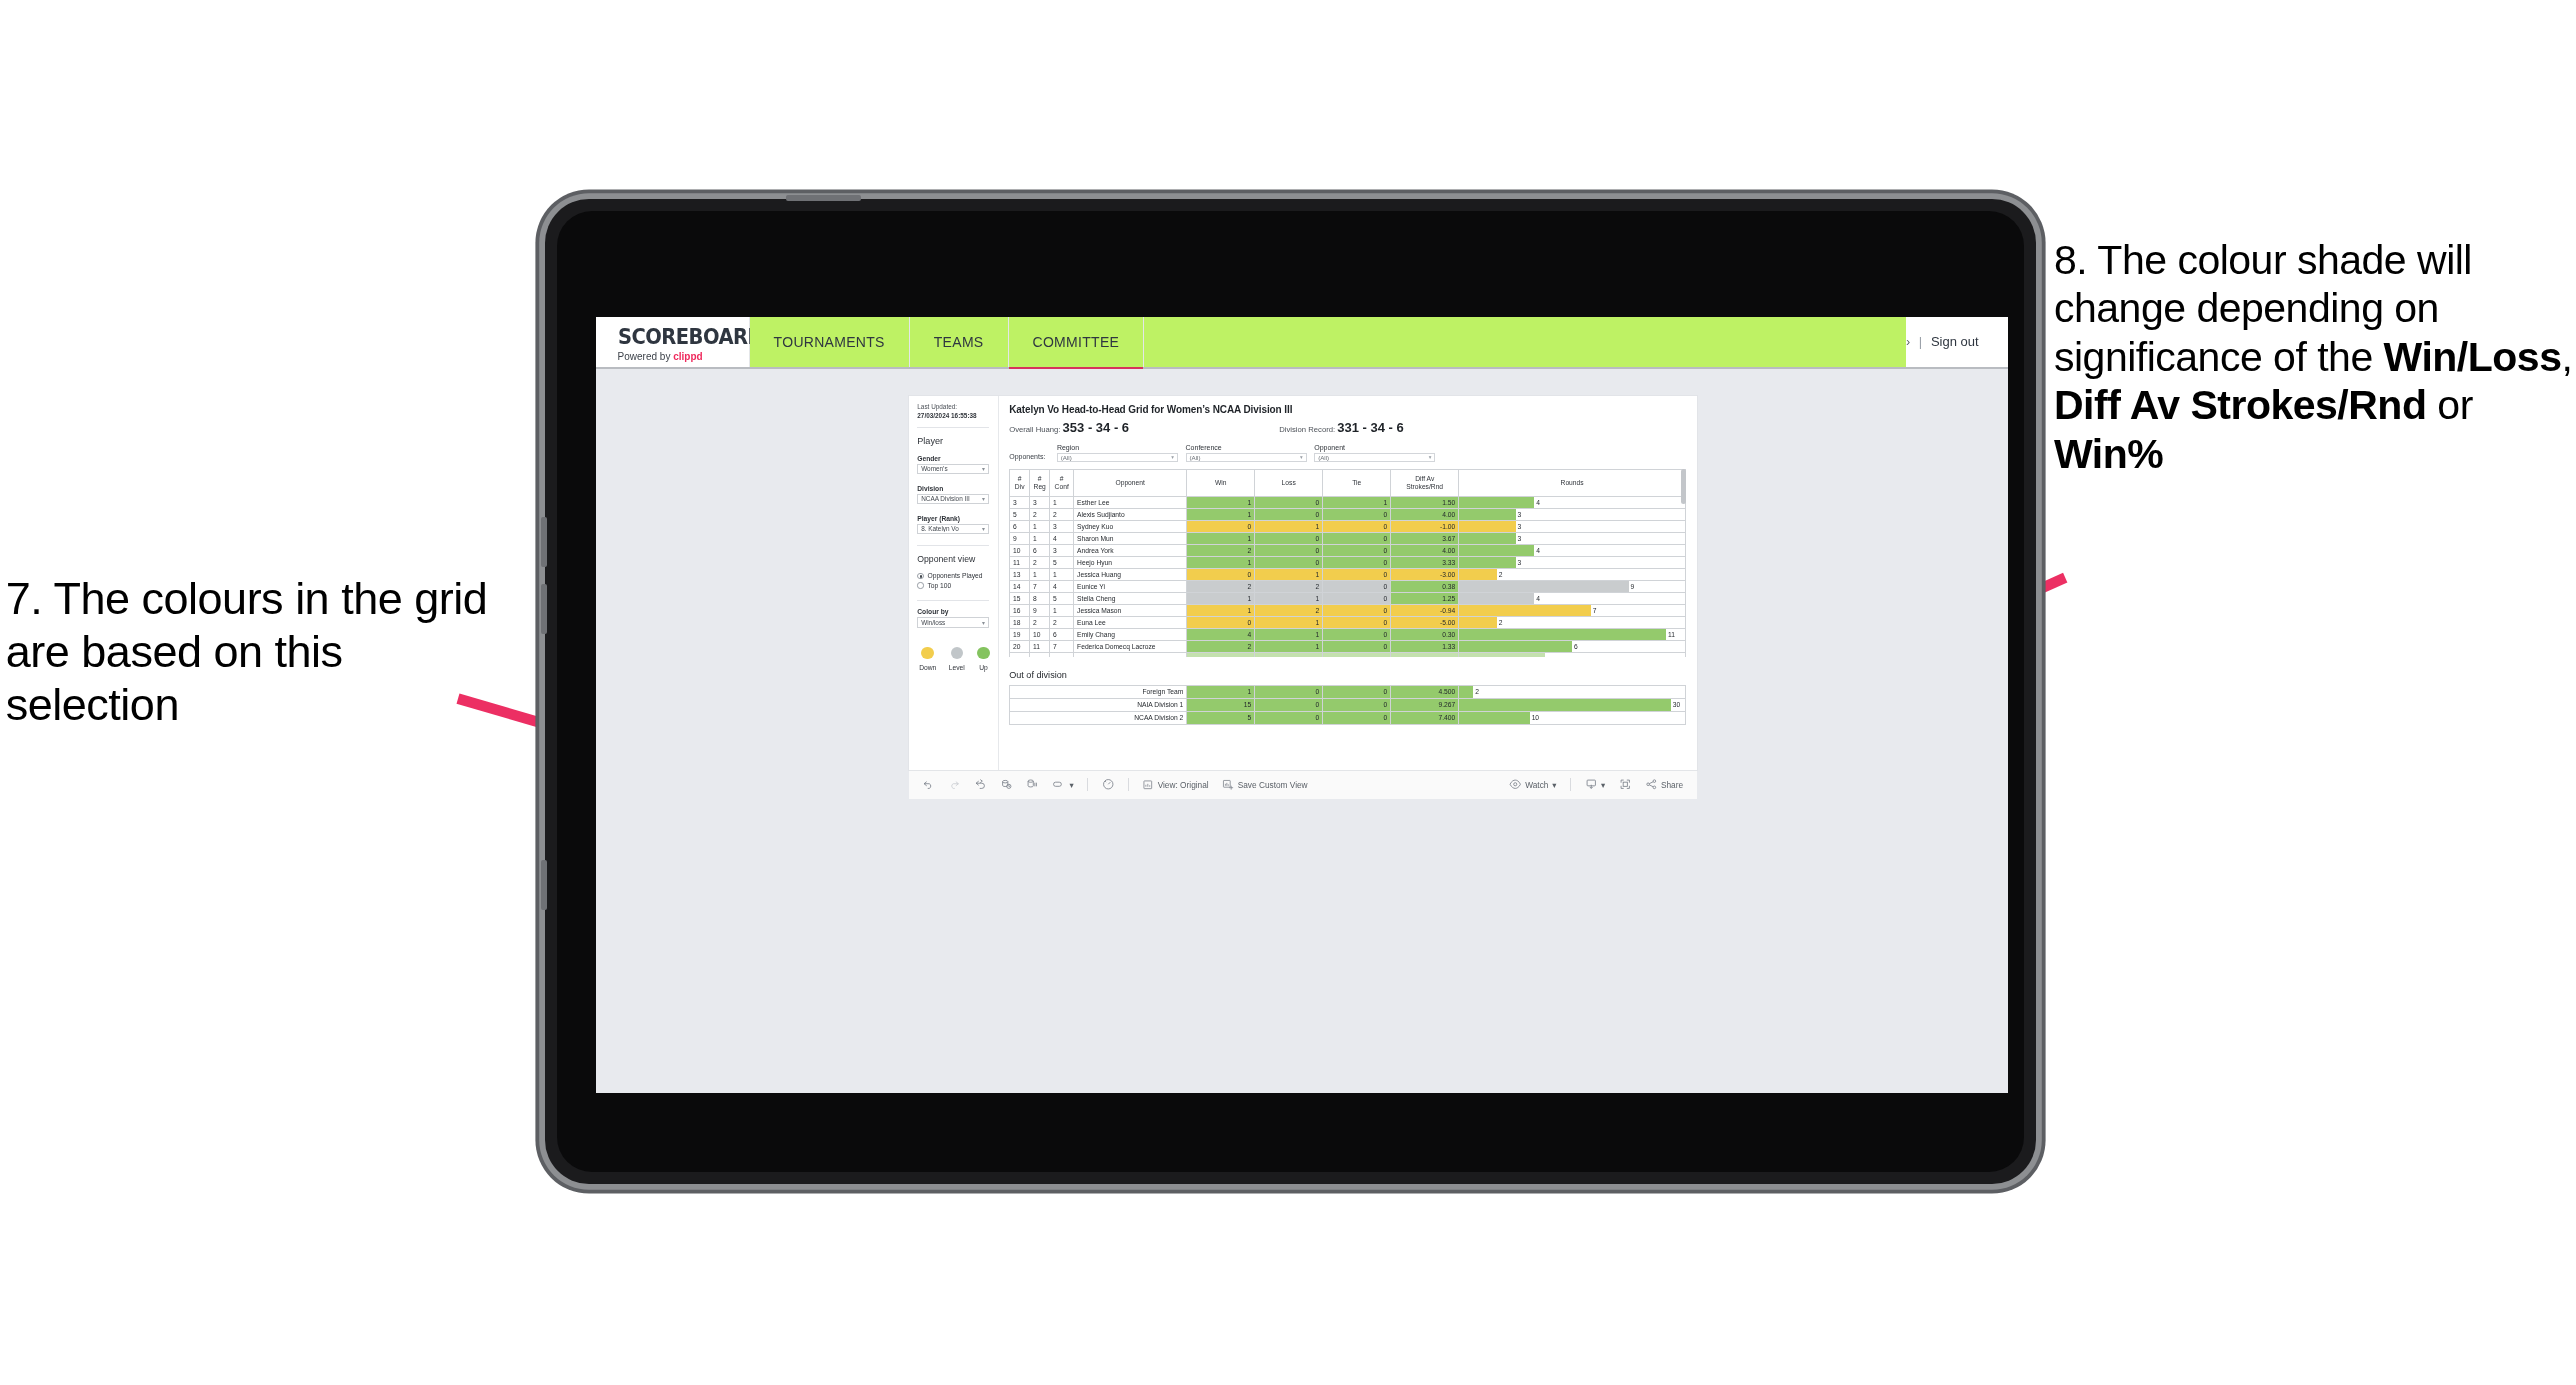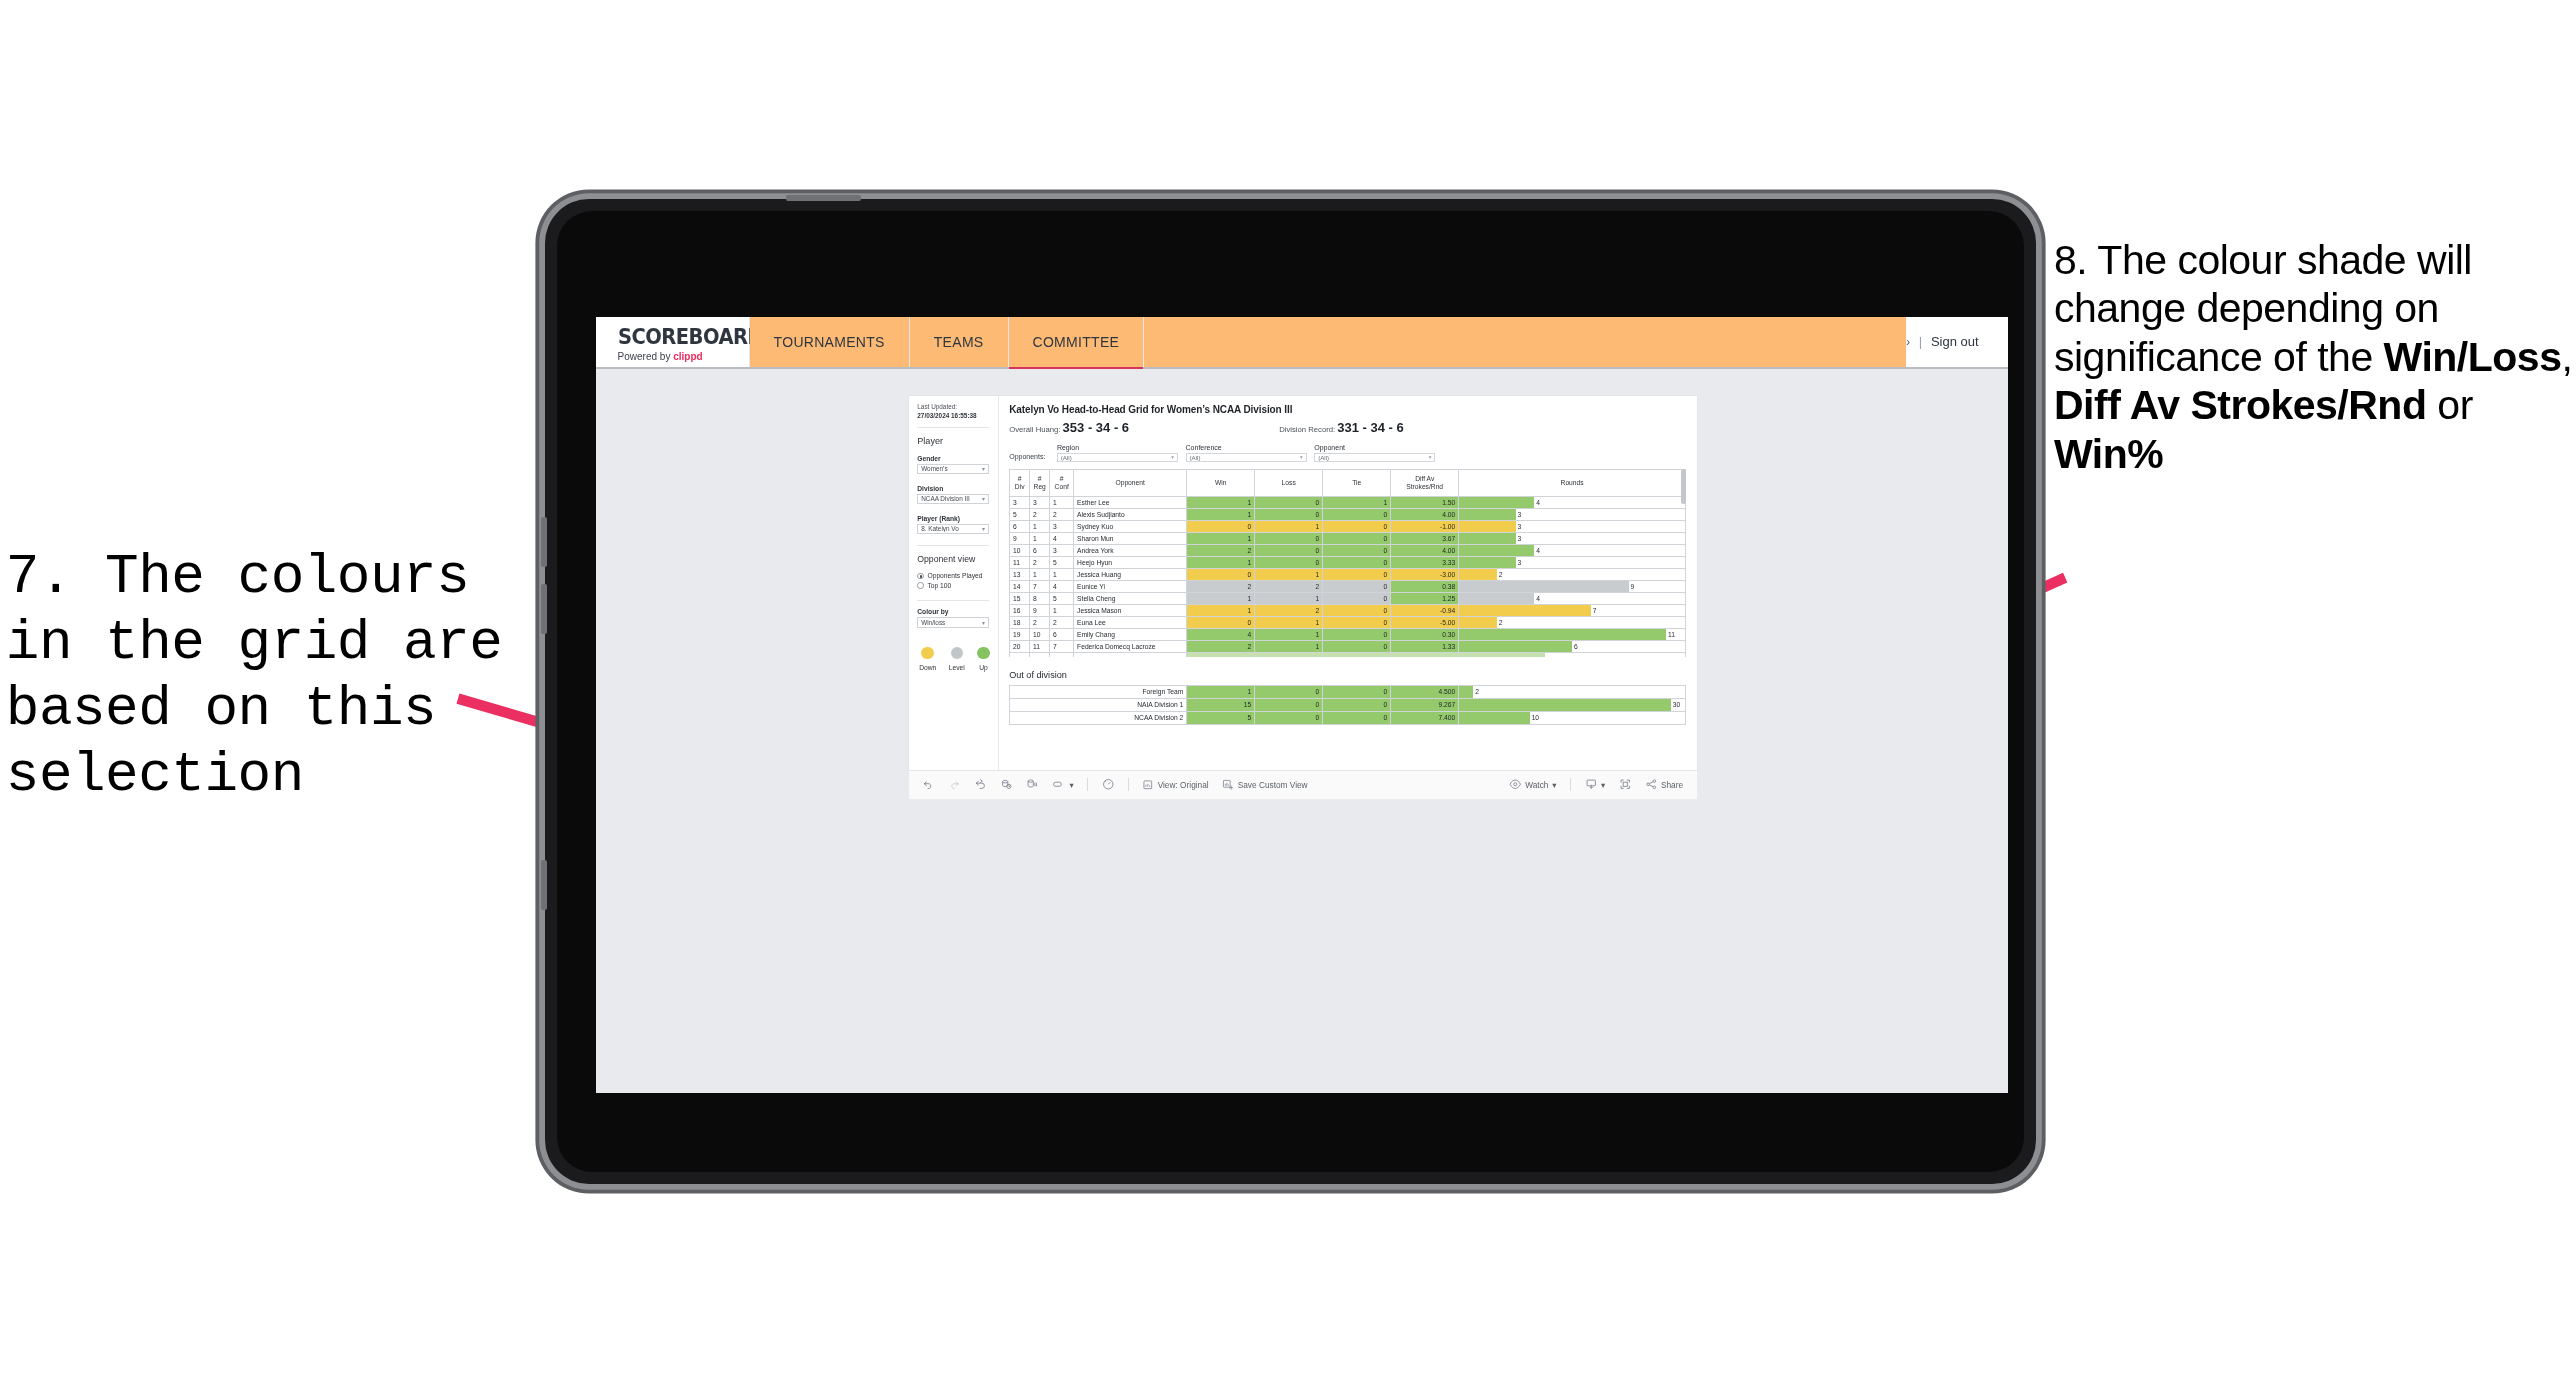--- a/index.html
+++ b/index.html
@@ -13,21 +13,21 @@
   }
 
   
   .annot {
     position:absolute;
     color:#000;
     font-family:"Liberation Sans", sans-serif;
     line-height:1.18;
     letter-spacing:-0.5px;
   }
-  #annot-left  { left:5.8px;  top:544px;  width:510px; font-size:56px;font-family:Liberation Mono, monospace; }
+  #annot-left  { left:5.8px;  top:572px;  width:510px; font-size:45px; }
   #annot-right { left:2054px; top:236px; width:522px; font-size:41px; }
   #annot-right b { font-weight:bold; }
 
   .arrow { position:absolute; }
 
   
   #tablet {
     position:absolute; left:545px; top:199px;
     width:1491px; height:985px;
     background:#1b1b1d;
@@ -69,21 +69,21 @@
     font-weight:bold; font-size:21px; letter-spacing:-0.6px;
     color:#2f3640; line-height:1; transform:scaleX(0.93); transform-origin:left center;
   }
   #brand-sub { font-size:10px; color:#3d424a; margin-top:2.9px; }
   #brand-sub .accent { color:#ef2a5d; font-weight:bold; }
 
   .topnav-item {
     display:flex; align-items:center; padding:12px 24px;
     font-size:14px; color:#2f3640; letter-spacing:0.3px;
     border-right:1px solid #e4e6e9; position:relative;
-    background:#fdba74;
+    background:#bef264;
   }
   .topnav-item.active::after {
     content:""; position:absolute; left:0; right:0; bottom:-2.9px;
     height:2.9px; background:#d6335c;
   }
   #topnav-spacer { flex:1; border-right:none; }
   #signout-area {
     display:flex; align-items:center; gap:8.7px;
     padding-right:29px; font-size:13px; color:#2f3640;
   }

